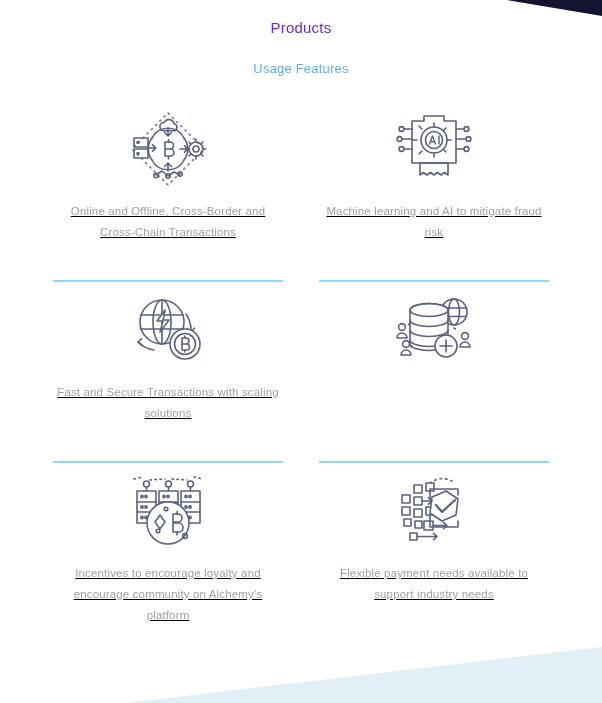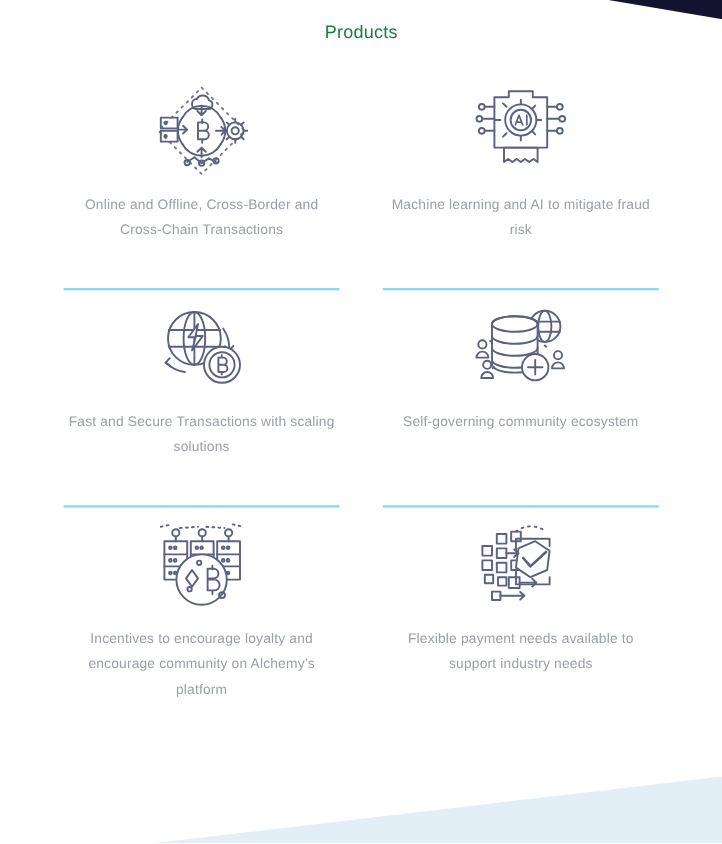--- a/index.html
+++ b/index.html
@@ -38,21 +38,21 @@
   }
 
   
   .headings {
     position: relative;
     z-index: 2;
     text-align: center;
     padding-top: 19px;
   }
   .eyebrow {
-    color: #15803d;
+    color: #6d28d9;
     font-size: 15px;
     font-weight: 400;
     letter-spacing: .2px;
     line-height: 18px;
   }
   .subhead {
     color: #5aaef0;
     font-size: 13px;
     font-weight: 400;
     letter-spacing: .2px;
@@ -63,20 +63,21 @@
   
   .grid {
     position: relative;
     z-index: 2;
     display: grid;
     grid-template-columns: 1fr 1fr;
     column-gap: 36px;
     row-gap: 0;
     padding: 24px 53px 0 53px;
     box-sizing: border-box;
+    text-decoration: underline;
   }
   .cell {
     display: flex;
     flex-direction: column;
     align-items: center;
     height: 181px;
   }
   .icon-wrap {
     height: 96px;
     display: flex;
@@ -109,20 +110,21 @@
   }
 </style>
 </head>
 <body>
 
 <div class="wedge-top-right"></div>
 <div class="wedge-bottom"></div>
 
 <div class="headings">
   <div class="eyebrow">Products</div>
+  <div class="subhead">Usage Features</div>
 </div>
 
 <div class="grid">
 
   <div class="cell">
     <div class="icon-wrap">
       <svg width="92" height="92" viewBox="0 0 92 92" fill="none" stroke="#5b6180" stroke-width="1.6" stroke-linecap="round" stroke-linejoin="round">
 
         <path d="M46 10 L82 46 L46 82 L10 46 Z" stroke-dasharray="1.5 4.5" opacity=".85"></path>
 
@@ -239,21 +241,20 @@
           <path d="M13 71a5 5 0 0 1 10 0z"></path>
         </g>
         <g>
           <circle cx="77" cy="52" r="3.4"></circle>
           <path d="M72 63a5 5 0 0 1 10 0z"></path>
         </g>
 
         <path d="M22 40l-4 1M24 62l-4 2M66 44l4 3" stroke-dasharray="1.5 3.5"></path>
       </svg>
     </div>
-    <div class="feature-text">Self-governing community ecosystem</div>
     <div class="divider"></div>
   </div>
 
   <div class="cell no-divider">
     <div class="icon-wrap">
       <svg width="92" height="92" viewBox="0 0 92 92" fill="none" stroke="#5b6180" stroke-width="1.6" stroke-linecap="round" stroke-linejoin="round">
 
         <rect x="15" y="26" width="19" height="32"></rect>
         <path d="M15 37h19M15 47h19"></path>
         <circle cx="20" cy="31.5" r="1.1"></circle>

